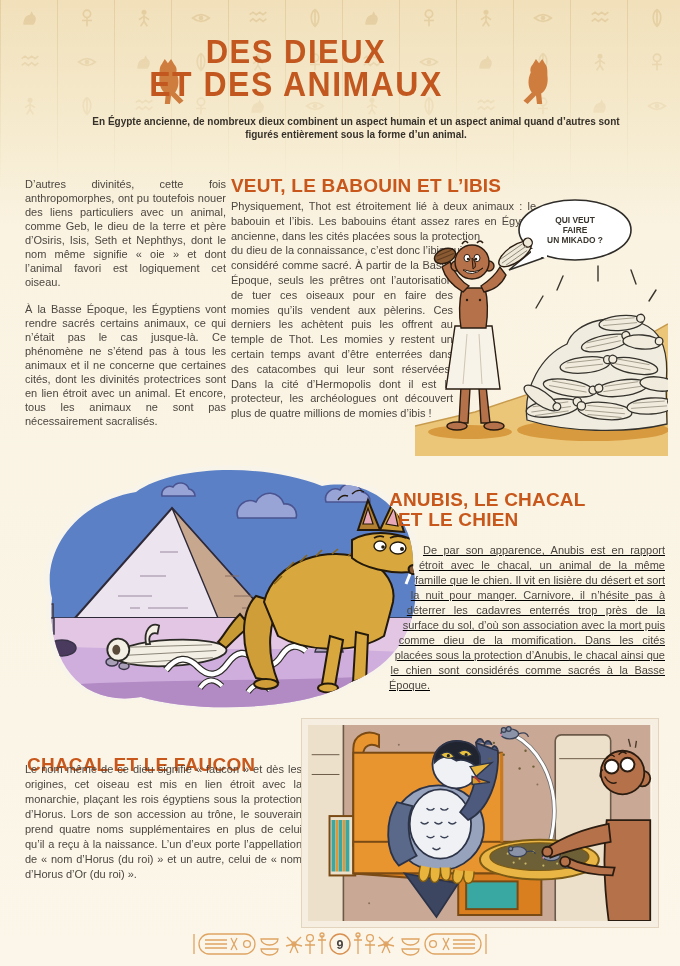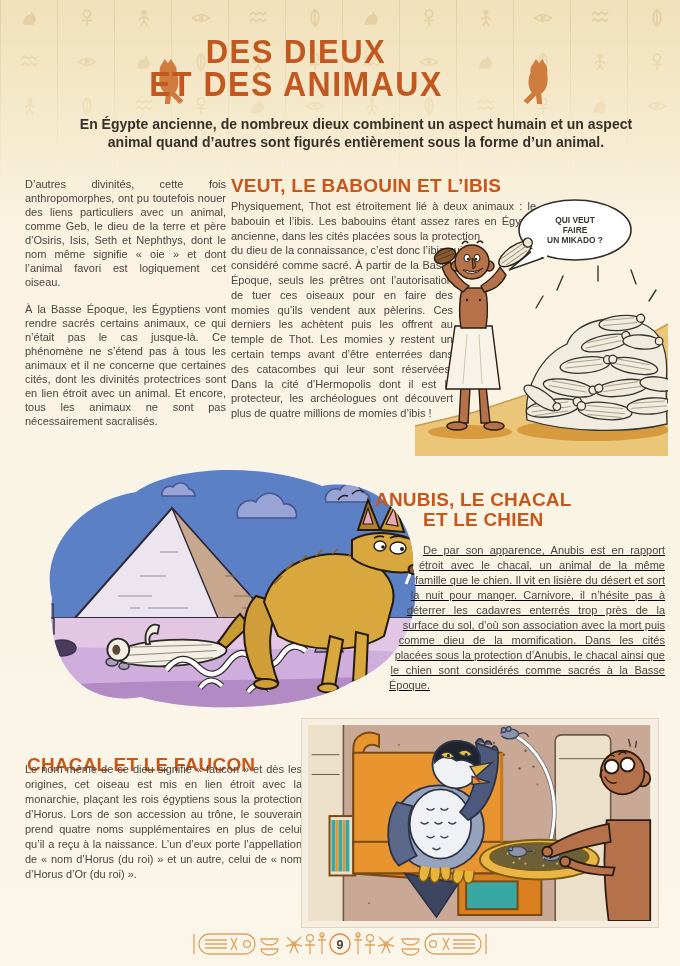--- a/index.html
+++ b/index.html
@@ -19,40 +19,40 @@
   
   .hdr{position:absolute;left:0;top:36px;width:560px;text-align:center;margin-left:16px;}
   .title{margin:0;color:#c2581f;font-weight:800;line-height:1.02;letter-spacing:1.5px;}
   .title .t1{display:block;font-size:31px;transform:scaleY(1.08);}
   .title .t2{display:block;font-size:32px;transform:scaleY(1.08);}
   .owl{position:absolute;top:22px;width:36px;height:48px;color:#cf7d3f;}
   .owl-left{left:136px;}
   .owl-right{left:503px;transform:scaleX(-1);}
   .subtitle{
     position:absolute;left:60px;top:80px;width:560px;margin:0;
-    font-size:14px;font-weight:bold;color:#36312a;line-height:1.28;text-align:center;
+    font-size:10px;font-weight:bold;color:#36312a;line-height:1.28;text-align:center;
   }
   
   .bodytxt{color:#4b4640;font-size:11px;line-height:14px;text-align:justify;margin:0;}
   .intro{position:absolute;left:25px;top:177px;width:201px;}
   .intro p{margin:0 0 13px 0;}
   .sec-h{margin:0;color:#c8571c;font-weight:800;font-size:19px;letter-spacing:.2px;line-height:1.05;}
   
   .thot-h{position:absolute;left:231px;top:176px;}
   .thot-text{position:absolute;left:231px;top:199px;width:435px;}
   .thot-text .bodytxt{line-height:14.8px;}
   .fl{float:right;clear:right;}
   .f1{width:130px;height:30px;}
   .f2{width:186px;height:30px;}
   .f3{width:213px;height:200px;}
   .thot-illu{position:absolute;left:415px;top:192px;width:253px;height:264px;}
   
   .anubis-illu{position:absolute;left:20px;top:456px;width:407px;height:268px;}
-  .anubis-h{position:absolute;left:375px;top:490px;text-align:center;}
-  .anubis-h .h2line{display:block;padding-left:20px;}
+  .anubis-h{position:absolute;left:389px;top:490px;}
+  .anubis-h .h2line{display:block;padding-left:9px;}
   .anubis-text{position:absolute;left:389px;top:543px;width:276px;text-decoration:underline;}
   .anubis-text .bodytxt{line-height:15px;}
   .shape-spacer{float:left;width:34px;height:126px;shape-outside:polygon(0 0,34px 0,0 126px);}
   
   .horus-h{position:absolute;left:27px;top:755px;}
   .horus-text{position:absolute;left:25px;top:762px;width:277px;}
   .horus-text .bodytxt{line-height:15px;}
   .horus-illu{
     position:absolute;left:302px;top:719px;width:344px;height:196px;
     border:6px solid #f5eee1;box-shadow:0 0 0 1px #e3d5bd;

